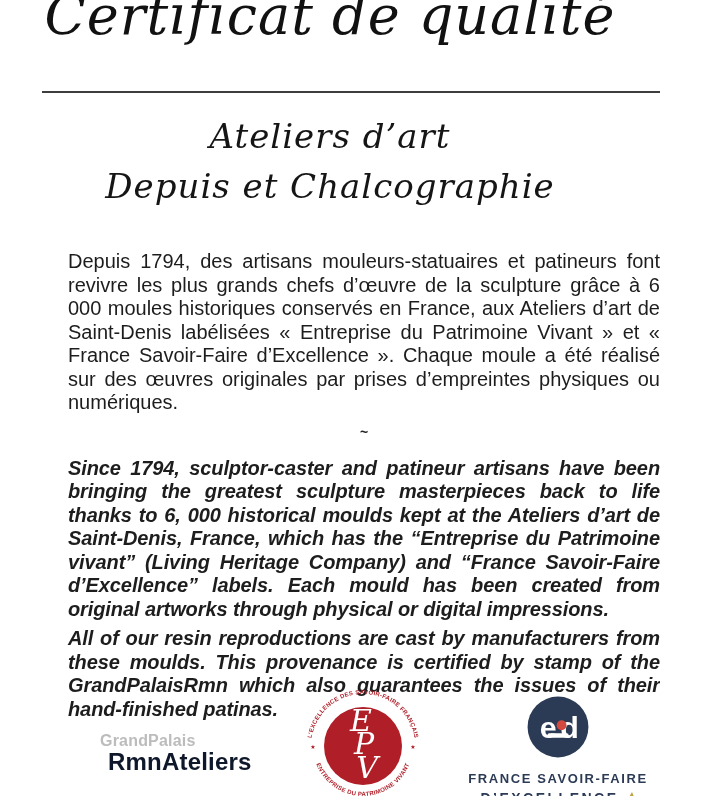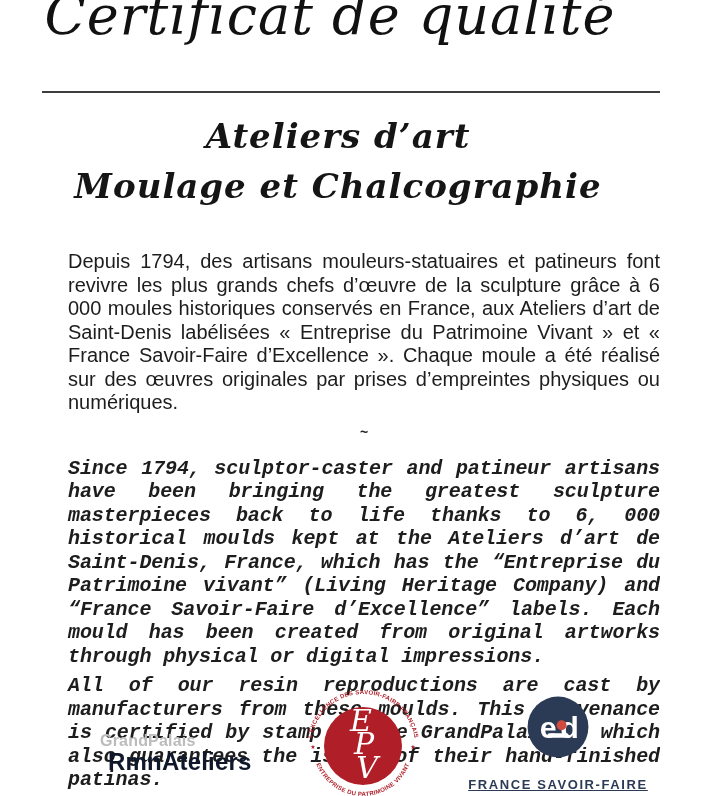--- a/index.html
+++ b/index.html
@@ -32,26 +32,26 @@
   .rule {
     position: absolute;
     top: 91px;
     left: 42px;
     width: 660px;
     height: 2px;
     background: #3d3d3d;
   }
   .subtitle {
     position: absolute;
-    left: 8px;
+    left: 0;
     width: 100%;
     text-align: center;
     font-family: "DejaVu Serif", serif;
     font-style: italic;
-    font-weight: 700;
+    font-weight: 400;
     font-size: 34px;
     letter-spacing: 1px;
     color: #151515;
     white-space: nowrap;
   }
   .subtitle.s1 { top: 116px; }
   .subtitle.s2 { top: 166px; }
 
   
   .body {
@@ -63,21 +63,20 @@
   .body p {
     margin: 0 0 6px 0;
     font-size: 20px;
     line-height: 23.5px;
     text-align: justify;
   }
   .body p.en {
     font-style: italic;
     font-weight: bold;
     letter-spacing: -0.1px;
-    font-family: Liberation Mono, monospace;
   }
   .body p.en.first { margin-top: 14px; }
   .tilde {
     margin: 6px 0 0 0;
     height: 22px;
     line-height: 22px;
     text-align: center;
     font-size: 14px;
     font-weight: bold;
     color: #222;
@@ -115,27 +114,26 @@
 
   .fsf-logo {
     position: absolute;
     left: 458px;
     top: 690px;
     width: 200px;
     text-align: center;
   }
   .fsf-circle { display: block; margin: 3px auto 0 auto; }
   .fsf1 {
-    margin-top: 16px;
+    margin-top: 10px;
     font-size: 13px;
     font-weight: bold;
     letter-spacing: 1.6px;
     color: #2b3a55;
     white-space: nowrap;
-    text-decoration: underline;
   }
   .fsf2 {
     margin-top: 4px;
     font-size: 14px;
     font-weight: bold;
     letter-spacing: 2.5px;
     color: #2b3a55;
     white-space: nowrap;
   }
   .fsf2 svg { vertical-align: -1px; margin-left: 2px; }
@@ -143,21 +141,21 @@
 </head>
 <body>
 
 <div class="page">
 
   <h1 class="title">Certificat de qualité</h1>
 
   <div class="rule"></div>
 
   <div class="subtitle s1">Ateliers d’art</div>
-  <div class="subtitle s2">Moulage et Chalcographie</div>
+  <div class="subtitle s2">Depuis et Chalcographie</div>
 
   <div class="body">
     <p class="fr">Depuis 1794, des artisans mouleurs-statuaires et patineurs font revivre les plus grands chefs d’œuvre de la sculpture grâce à 6 000 moules historiques conservés en France, aux Ateliers d’art de Saint-Denis labélisées « Entreprise du Patrimoine Vivant » et « France Savoir-Faire d’Excellence ». Chaque moule a été réalisé sur des œuvres originales par prises d’empreintes physiques ou numériques.</p>
     <div class="tilde">~</div>
     <p class="en first">Since 1794, sculptor-caster and patineur artisans have been bringing the greatest sculpture masterpieces back to life thanks to 6, 000 historical moulds kept at the Ateliers d’art de Saint-Denis, France, which has the “Entreprise du Patrimoine vivant” (Living Heritage Company) and “France Savoir-Faire d’Excellence” labels. Each mould has been created from original artworks through physical or digital impressions.</p>
     <p class="en">All of our resin reproductions are cast by manufacturers from these moulds. This provenance is certified by stamp of the GrandPalaisRmn which also guarantees the issues of their hand-finished patinas.</p>
   </div>
 
   <div class="logos">
 

